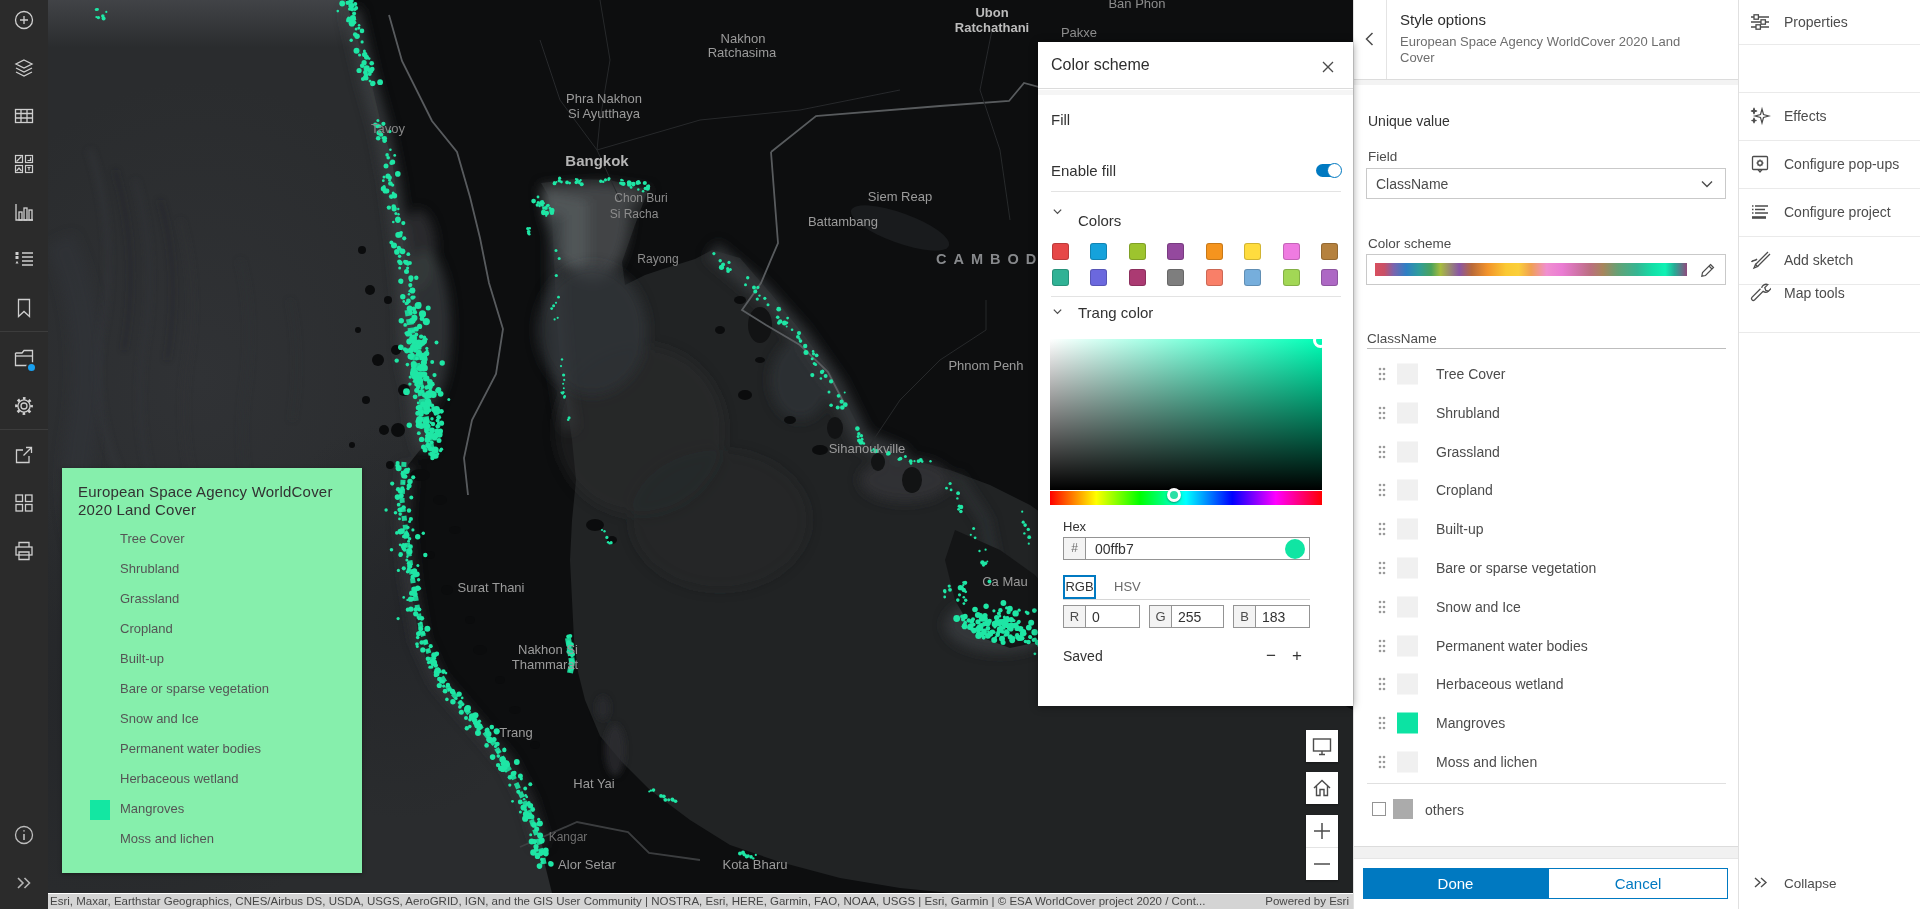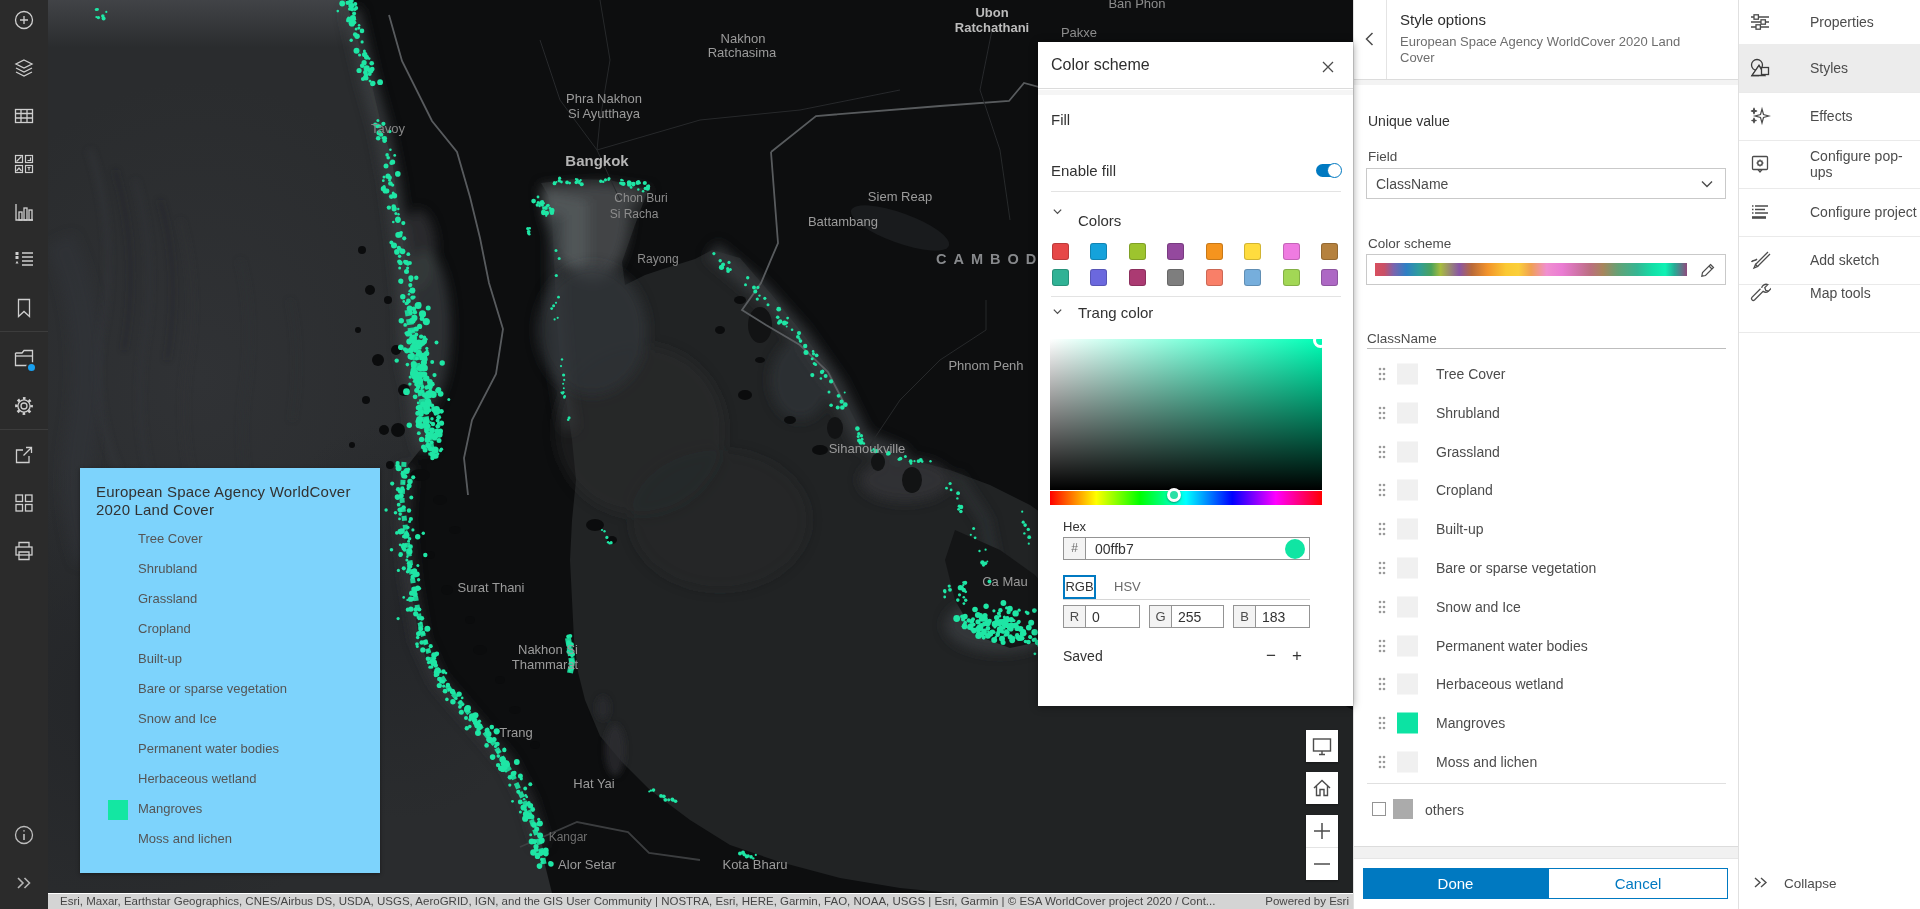--- a/index.html
+++ b/index.html
@@ -6,39 +6,39 @@
 html,body { width:1920px; height:909px; overflow:hidden; background:#fff;
   font-family:"Liberation Sans", sans-serif; }
 #sidebar { position:absolute; left:0; top:0; width:48px; height:909px; background:#2b2b2b; z-index:30; }
 #sidebar .ic { position:absolute; left:12px; width:24px; height:24px; }
 #sidebar .sep { position:absolute; left:0; width:48px; height:1px; background:#3c3c3c; }
 #map { position:absolute; left:48px; top:0; width:1305px; height:893px; background:#17181a; overflow:hidden; }
 #attr { position:absolute; left:48px; top:894px; width:1305px; height:15px; background:#d4d4d4;
   color:#454545; font-size:11.5px; line-height:15px; white-space:nowrap; overflow:hidden; z-index:5;}
 #attr .pw { position:absolute; right:4px; top:0; background:#d4d4d4; padding-left:14px;}
 
-#legend { position:absolute; left:80px; top:468px; width:300px; height:405px; background:#7dd3fc;
+#legend { position:absolute; left:62px; top:468px; width:300px; height:405px; background:#86efac;
   box-shadow:0 1px 4px rgba(0,0,0,.4); z-index:6; }
 #legend h3 { font-size:15px; font-weight:400; color:#323232; line-height:18px; padding:15px 18px 0 16px; letter-spacing:.2px;}
 #legend .li { position:absolute; left:58px; font-size:13px; color:#555; }
 #legend .sw { position:absolute; left:28px; width:20px; height:20px; }
 
 .mapbtn { position:absolute; width:32px; height:32px; background:#fff; box-shadow:0 1px 2px rgba(0,0,0,.3); z-index:6;}
 .mapbtn svg { display:block; margin:4px auto; }
 
 #dialog { position:absolute; left:1038px; top:42px; width:315px; height:664px; background:#fff;
   box-shadow:0 1px 8px rgba(0,0,0,.4); z-index:20; font-size:15px; color:#323232;}
 
 #stylepanel { position:absolute; left:1353px; top:0; width:385px; height:909px; background:#fff;
   border-left:1px solid #e0e0e0; z-index:10; }
 
 #rail { position:absolute; left:1738px; top:0; width:182px; height:909px; background:#fff;
   border-left:1px solid #e0e0e0; z-index:10; }
 #rail .item { position:absolute; left:0; width:182px; height:48px; }
-#rail .item span { position:absolute; left:45px; top:50%; transform:translateY(-50%); font-size:14px; color:#4c4c4c;margin-left:26px; }
+#rail .item span { position:absolute; left:45px; top:50%; transform:translateY(-50%); font-size:14px; color:#4c4c4c; }
 #rail .item svg { position:absolute; left:10px; top:50%; transform:translateY(-50%); }
 #rail .sep { position:absolute; left:0; width:182px; height:1px; background:#eaeaea; }
 .sw1, .sw2 { position:absolute; width:17px; height:17px; border-radius:3px; box-shadow:inset 0 0 0 1px rgba(0,0,0,.18); }
 .sw1 { top:201px; } .sw2 { top:227px; }
 #stylepanel .row { position:absolute; left:13px; width:372px; height:39px; }
 #stylepanel .drag { position:absolute; left:11px; top:50%; transform:translateY(-50%); width:8px; height:14px; }
 #stylepanel .csw { position:absolute; left:30px; top:50%; transform:translateY(-50%); width:21px; height:21px; background:#f0f0f0; }
 #stylepanel .rowtxt { position:absolute; left:69px; top:50%; transform:translateY(-50%); font-size:14px; color:#4c4c4c; }
 </style>
 </head>
@@ -1231,21 +1231,21 @@
     <text x="545" y="669">Thammarat</text>
     <text x="516" y="737">Trang</text>
     <text x="594" y="788">Hat Yai</text>
     <text x="568" y="841" fill="#6f6f6f" font-size="12">Kangar</text>
     <text x="587" y="869">Alor Setar</text>
     <text x="755" y="869">Kota Bharu</text>
     <text x="1005" y="586">Ca Mau</text>
   </g>
 </svg>
 </div>
-<div id="attr"><span style="padding-left:12px">Esri, Maxar, Earthstar Geographics, CNES/Airbus DS, USDA, USGS, AeroGRID, IGN, and the GIS User Community | NOSTRA, Esri, HERE, Garmin, FAO, NOAA, USGS | Esri, Garmin | © ESA WorldCover project 2020 / Cont...</span><span class="pw">Powered by Esri</span></div>
+<div id="attr"><span style="padding-left:2px">Esri, Maxar, Earthstar Geographics, CNES/Airbus DS, USDA, USGS, AeroGRID, IGN, and the GIS User Community | NOSTRA, Esri, HERE, Garmin, FAO, NOAA, USGS | Esri, Garmin | © ESA WorldCover project 2020 / Cont...</span><span class="pw">Powered by Esri</span></div>
 
 <div id="legend">
   <h3>European Space Agency WorldCover<br>2020 Land Cover</h3>
   <div class="li" style="top:63px;">Tree Cover</div>
   <div class="li" style="top:93px;">Shrubland</div>
   <div class="li" style="top:123px;">Grassland</div>
   <div class="li" style="top:153px;">Cropland</div>
   <div class="li" style="top:183px;">Built-up</div>
   <div class="li" style="top:213px;">Bare or sparse vegetation</div>
   <div class="li" style="top:243px;">Snow and Ice</div>
@@ -1549,29 +1549,20 @@
   <div class="item" style="top:-2px;">
     <svg width="22" height="22" viewBox="0 0 22 22" fill="none" stroke="#4c4c4c" stroke-width="1.3">
       <path d="M2,6 L20,6 M2,11 L20,11 M2,16 L20,16"></path>
       <rect x="5" y="3.8" width="4.4" height="4.4" fill="#fff"></rect>
       <rect x="12" y="8.8" width="4.4" height="4.4" fill="#fff"></rect>
       <rect x="7" y="13.8" width="4.4" height="4.4" fill="#fff"></rect>
     </svg>
       <span>Properties</span>
     </div>
   <div class="sep" style="top:44px;"></div>
-  <div class="item" style="top:44px; background:#ececec;">
-    <svg width="22" height="22" viewBox="0 0 22 22" fill="none" stroke="#3c3c3c" stroke-width="1.3">
-      <circle cx="8" cy="8" r="5.5"></circle>
-      <path d="M10,18.5 L3,18.5 L10,8.5 L14,14.5" fill="#ececec"></path>
-      <path d="M10,18.5 L3,18.5 L10,8.5 L16,18.5 Z" fill="#ececec"></path>
-      <rect x="12.5" y="10.5" width="7" height="7" fill="#ececec"></rect>
-    </svg>
-      <span>Styles</span>
-    </div>
   <div class="sep" style="top:92px;"></div>
   <div class="item" style="top:92px;">
     <svg width="22" height="22" viewBox="0 0 22 22" fill="none" stroke="#4c4c4c" stroke-width="1.2">
       <path d="M13,4 L14.5,9.5 L20,11 L14.5,12.5 L13,18 L11.5,12.5 L6,11 L11.5,9.5 Z"></path>
       <path d="M5,3 L5.6,5.4 L8,6 L5.6,6.6 L5,9 L4.4,6.6 L2,6 L4.4,5.4 Z"></path>
       <path d="M5,13 L5.5,15 L7.5,15.5 L5.5,16 L5,18 L4.5,16 L2.5,15.5 L4.5,15 Z"></path>
     </svg>
       <span>Effects</span>
     </div>
   <div class="sep" style="top:140px;"></div>

